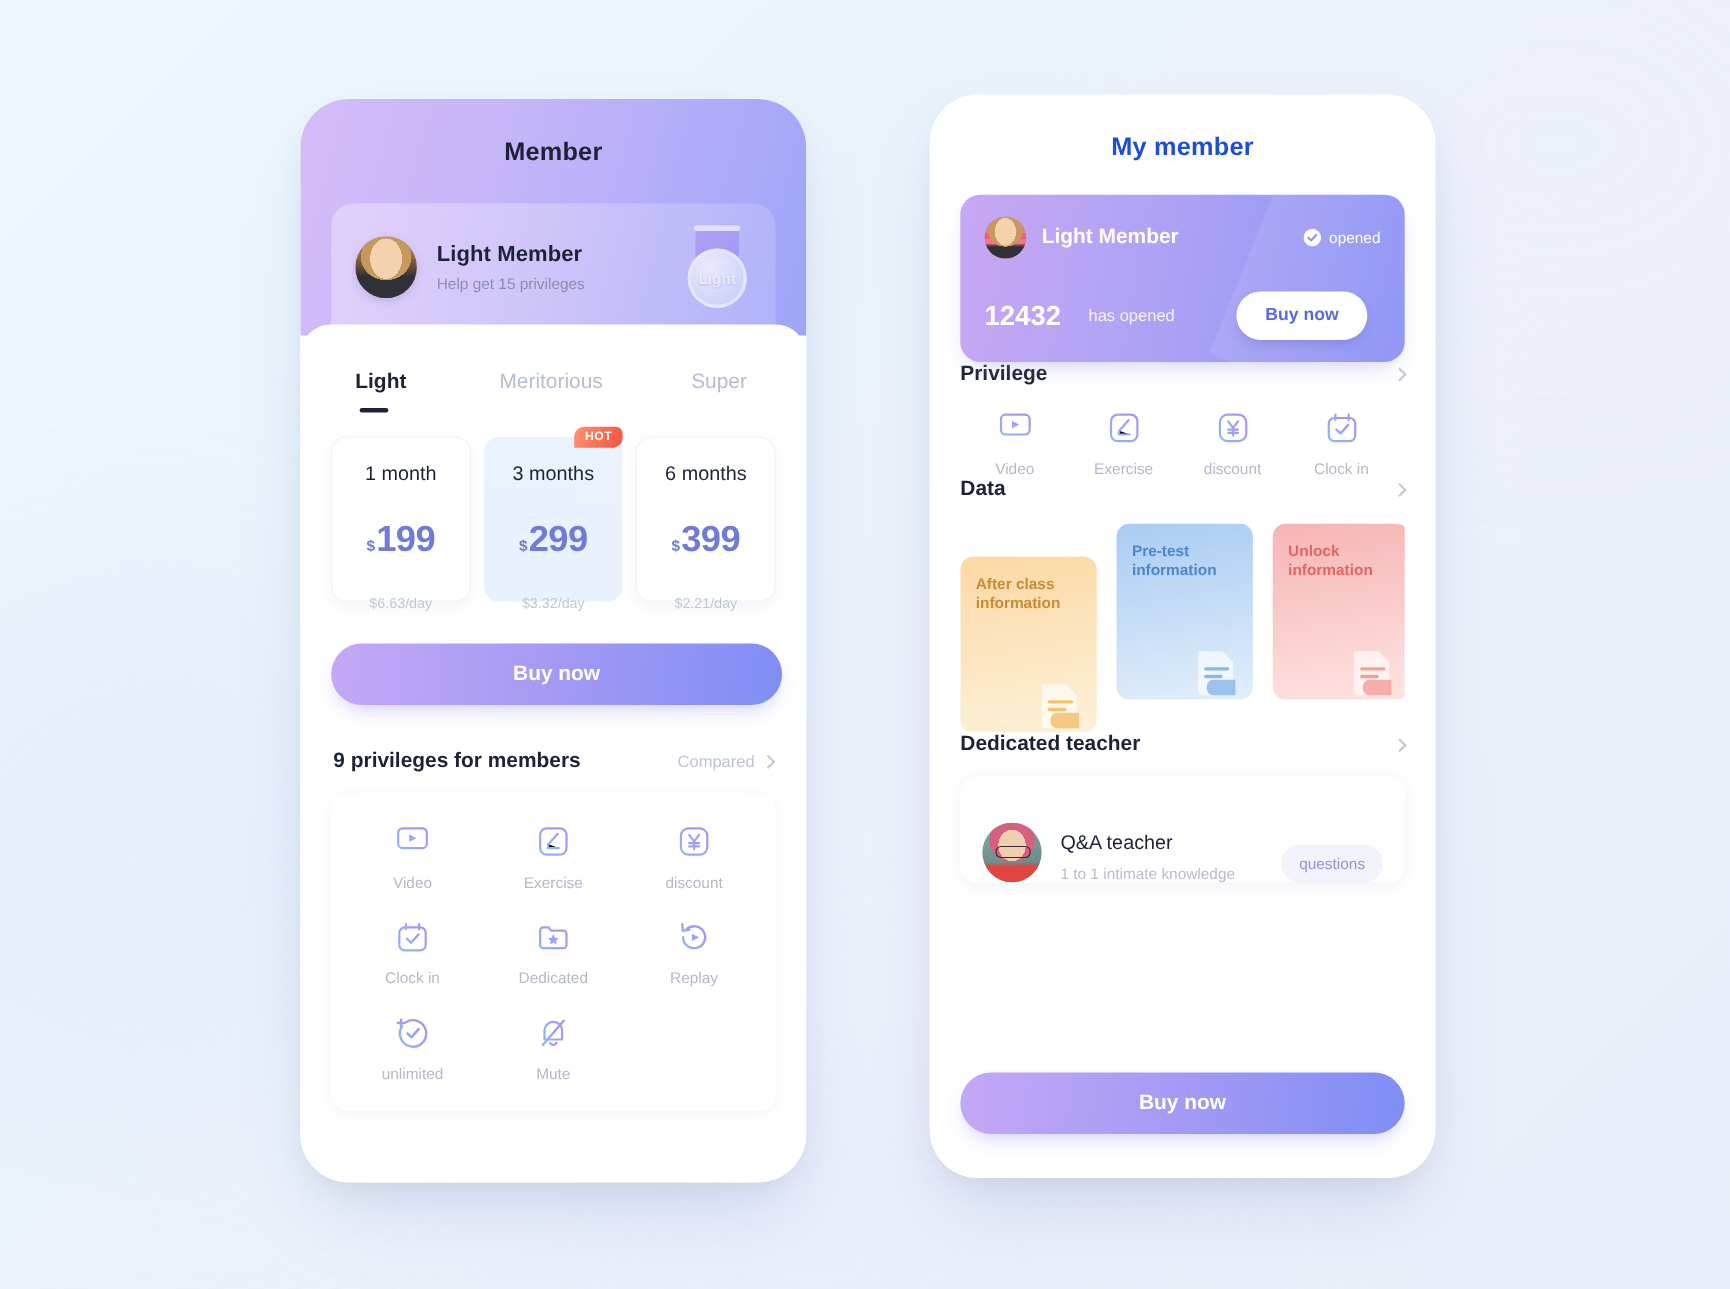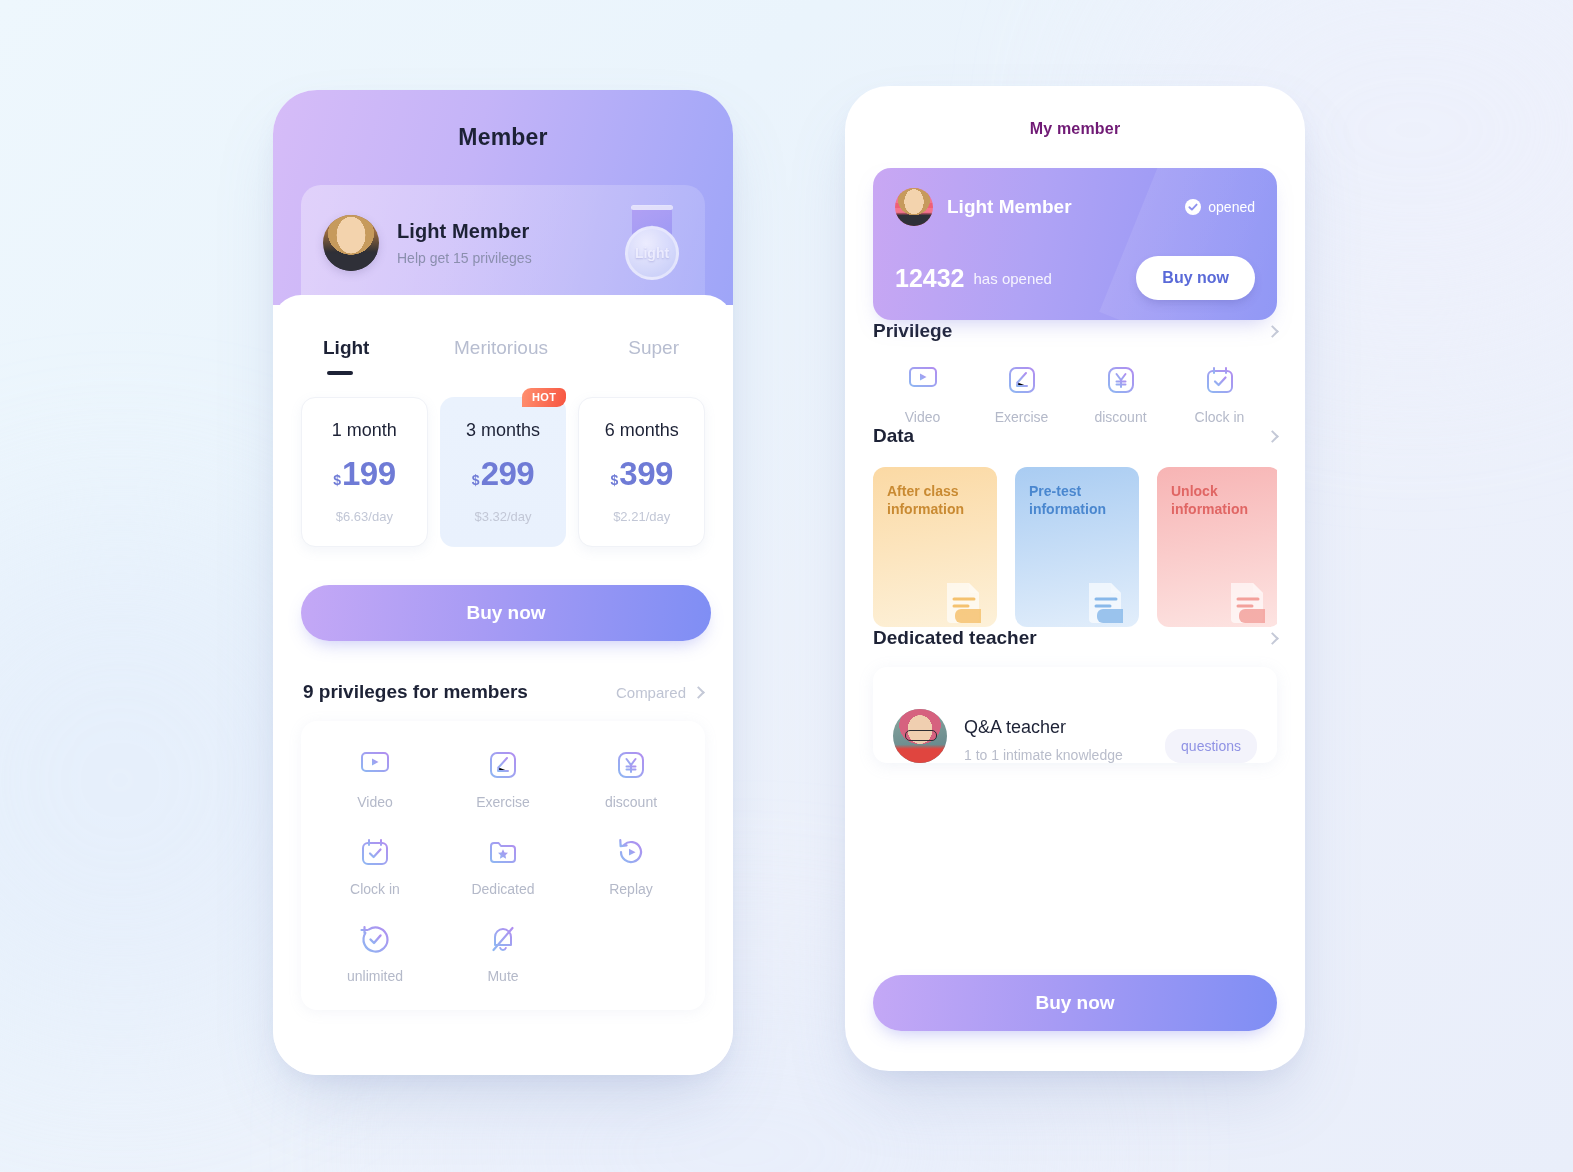--- a/index.html
+++ b/index.html
@@ -130,20 +130,21 @@
   .plan {
     position: relative;
     flex: 1; height: 150px;
     border-radius: 14px;
     background: #ffffff;
     border: 1px solid #f0f2f7;
     box-shadow: 0 4px 12px rgba(140,155,200,.10);
     display: flex; flex-direction: column; align-items: center;
     padding-top: 22px;
     overflow: visible;
+    gap: 16px;
   }
   .plan.featured {
     background: linear-gradient(180deg,#eaf2fd,#e9f1fd);
     border-color: transparent; box-shadow: none;
   }
   .plan-term { font-size: 18px; color: #1d2236; font-weight: normal; }
   .plan-price { margin-top: 14px; display: flex; align-items: baseline; color: #6f7bd6; }
   .plan-cur { font-size: 14px; font-weight: bold; margin-right: 1px; }
   .plan-amt { font-size: 33px; font-weight: bold; letter-spacing: -.5px; }
   .plan-day { font-size: 13px; color: #c2c7d6; margin-top: 16px; }
@@ -185,22 +186,22 @@
     grid-template-columns: repeat(3,1fr);
     row-gap: 26px;
   }
   .priv-item { display: flex; flex-direction: column; align-items: center; }
   .priv-ico { width: 32px; height: 32px; }
   .priv-name { font-size: 14px; color: #b4b9c9; margin-top: 13px; }
 
   
   .r-wrap { padding: 34px 28px 0; height: 100%; position: relative; }
   .r-title {
-    text-align: center; font-size: 16px; font-weight: bold;
-    color: #701a75; letter-spacing: .2px;
+    text-align: center; font-size: 23px; font-weight: bold;
+    color: #1d4ed8; letter-spacing: .2px;
   }
 
   .vip-card {
     margin-top: 30px;
     height: 152px; border-radius: 18px;
     background: linear-gradient(100deg,#c9a7f3 0%,#b0a3f5 40%,#8d94f5 100%);
     position: relative; overflow: hidden;
     padding: 20px 22px;
     box-shadow: 0 10px 22px -10px rgba(140,140,230,.5);
   }
@@ -220,22 +221,22 @@
     background:
       radial-gradient(ellipse 10px 13px at 50% 36%, #f3d3ad 0 96%, transparent 97%),
       radial-gradient(ellipse 18px 17px at 50% 32%, #c69a5c 0 88%, transparent 89%),
       linear-gradient(180deg, transparent 0 64%, #2f3038 72%, #2f3038 100%);
   }
   .vip-name { margin-left: 14px; font-size: 19px; font-weight: bold; color: #fff; }
   .vip-status { margin-left: auto; display: flex; align-items: center; gap: 7px; color: #fff; font-size: 14px; }
   .check-ico { width: 16px; height: 16px; }
 
   .vip-bottom {
-    position: absolute; left: 22px; right: 22px; bottom: 20px;
-    display: flex; align-items: center; z-index: 2;
+    position: absolute; left: 22px; right: 34px; bottom: 20px;
+    display: flex; align-items: center; z-index: 2; gap: 16px;
   }
   .vip-count { font-size: 25px; font-weight: bold; color: #fff; }
   .vip-countlbl { font-size: 15px; color: rgba(255,255,255,.88); margin-left: 9px; }
   .vip-buy {
     margin-left: auto;
     background: #fff; color: #5a6ad8;
     font-size: 16px; font-weight: bold;
     padding: 13px 26px; border-radius: 24px; border: none;
     box-shadow: 0 5px 12px -4px rgba(60,60,140,.3);
     cursor: pointer; font-family: inherit;
@@ -250,21 +251,21 @@
           transform: rotate(45deg); display: inline-block; }
 
   .priv-row { display: flex; margin-top: 22px; gap: 0; overflow: hidden; }
   .priv-row .priv-item { width: 99px; flex: 0 0 99px; }
 
   .data-row { display: flex; gap: 18px; margin-top: 20px; overflow: hidden; }
   .data-card {
     flex: 0 0 124px; height: 160px; border-radius: 12px;
     position: relative; overflow: hidden; padding: 16px 14px 0;
   }
-  .data-card.c-yellow { background: linear-gradient(170deg,#fbd9a4,#fdf1d9); }
+  .data-card.c-yellow { background: linear-gradient(170deg,#fbd9a4,#fdf1d9); margin-top: 30px; }
   .data-card.c-blue   { background: linear-gradient(170deg,#a9ccf2,#e2eefb); }
   .data-card.c-red    { background: linear-gradient(170deg,#f7b4b4,#fde4e2); }
   .dc-label { font-size: 14px; font-weight: bold; line-height: 1.25; }
   .c-yellow .dc-label { color: #c98a32; }
   .c-blue   .dc-label { color: #4a87cf; }
   .c-red    .dc-label { color: #e06664; }
   .dc-doc { position: absolute; right: 6px; bottom: 0; width: 58px; height: 56px; opacity: .75; }
 
   .teacher-card {
     margin-top: 18px; height: 96px; border-radius: 14px; background: #fff;

